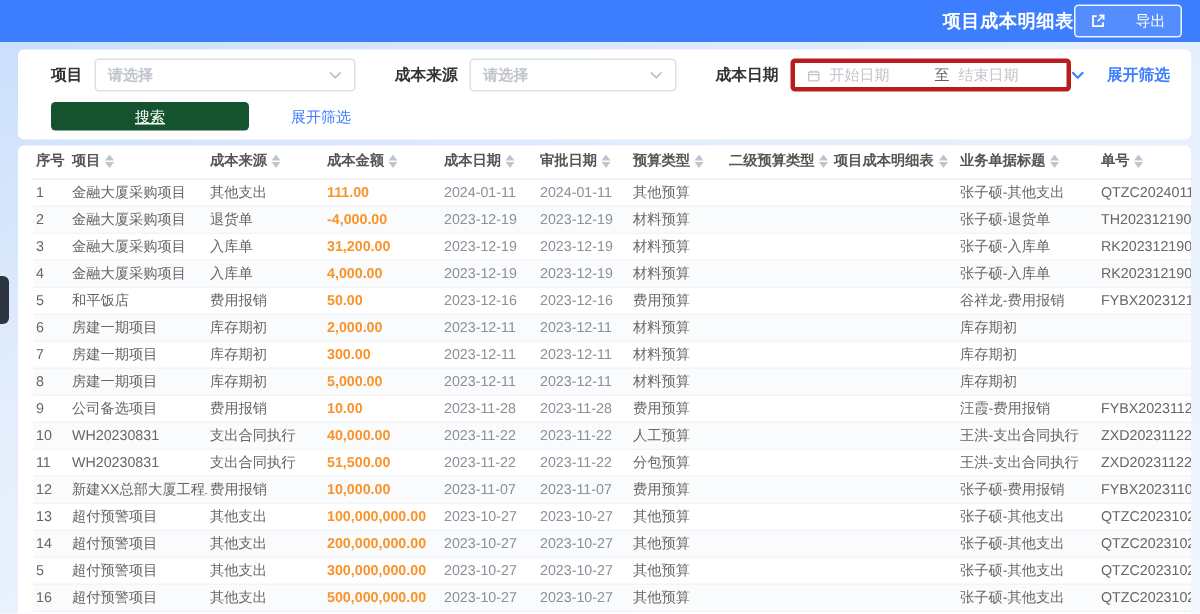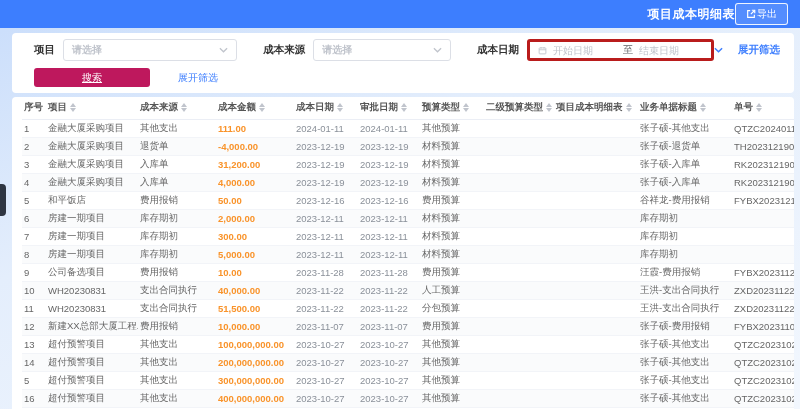--- a/index.html
+++ b/index.html
@@ -9,21 +9,21 @@
     background:linear-gradient(160deg,#c9ddfb 0%,#e4eefc 40%,#f2f7fe 100%);
     position:relative; font-size:10px; color:#555;
   }
   
   .topbar {
     height:28px; background:#3d7efe; display:flex; align-items:center;
     justify-content:flex-end; padding:0 12px;
   }
   .topbar .title { color:#fff; font-size:12px; font-weight:bold; letter-spacing:.5px; }
   .export-btn {
-    display:flex; align-items:center; gap:1px; background:rgba(255,255,255,.12);
+    display:flex; align-items:center; gap:20px; background:rgba(255,255,255,.12);
     border:1px solid rgba(255,255,255,.9); color:#fff; font-size:10px;
     border-radius:3px; padding:3px 10px; cursor:pointer;
   }
   .export-btn svg { display:block; }
 
   
   .filter-card {
     margin:5px 6px 4px 12px; background:#fff; border-radius:4px;
     padding:6px 14px 6px 22px;
   }
@@ -44,22 +44,22 @@
     border:none; outline:none; width:64px; font-size:10px; color:#606266;
   }
   .date-wrap input::placeholder { color:#c0c4cc; }
   .date-sep { color:#606266; font-size:10px; }
   .expand-link {
     margin-left:auto; display:flex; align-items:center; gap:15px;
     color:#3d7efe; font-size:10.5px; font-weight:bold; cursor:pointer; white-space:nowrap;
   }
   .btn-row { display:flex; align-items:center; margin-top:7px; }
   .btn-primary {
-    background:#be185d; color:#fff; border:none; border-radius:3px;
-    width:116px; height:19px; font-size:10px; cursor:pointer;text-decoration:underline;
+    background:#14532d; color:#fff; border:none; border-radius:3px;
+    width:132px; height:19px; font-size:10px; cursor:pointer;text-decoration:underline;
   }
   .btn-link {
     background:none; border:none; color:#3d7efe; font-size:10px;
     margin-left:28px; cursor:pointer;
   }
 
   
   .table-card {
     margin:0 6px 0 12px; background:#fff; border-radius:4px 4px 0 0;
     padding:0 10px; overflow:hidden; height:327px;
@@ -401,21 +401,21 @@
           <td>其他预算</td>
           <td></td>
           <td></td>
           <td>张子硕-其他支出</td>
           <td>QTZC20231027002</td>
         </tr>
         <tr>
           <td>16</td>
           <td>超付预警项目</td>
           <td>其他支出</td>
-          <td class="amount">400,000,000.00</td>
+          <td class="amount">500,000,000.00</td>
           <td class="muted">2023-10-27</td>
           <td class="muted">2023-10-27</td>
           <td>其他预算</td>
           <td></td>
           <td></td>
           <td>张子硕-其他支出</td>
           <td>QTZC20231027002</td>
         </tr>
         <tr>
           <td>17</td>

